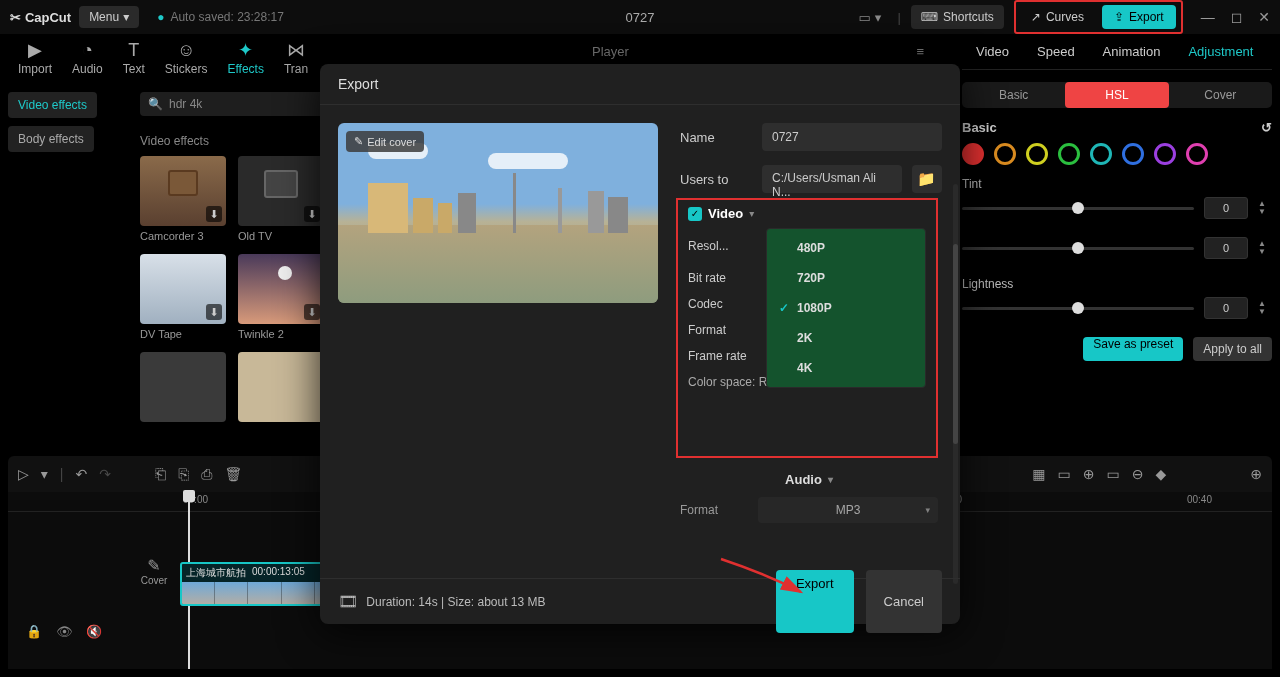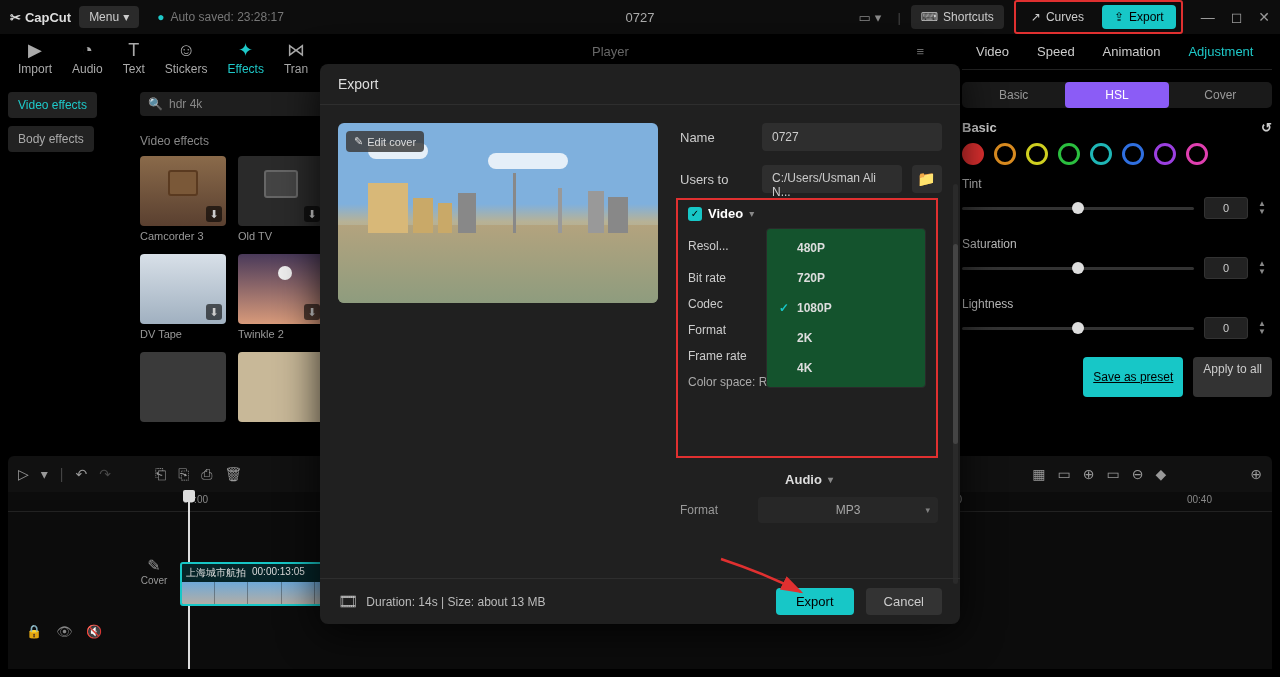--- a/index.html
+++ b/index.html
@@ -46,33 +46,33 @@
 
 .player-panel { position: absolute; top: 0; left: 578px; width: 360px; height: 50px; padding: 10px 14px; color:#777; font-size:13px;}
 
 
 .adjust-panel { position: absolute; top: 0; right: 8px; width: 310px; }
 .adjust-tabs { display: flex; border-bottom: 1px solid #222; }
 .adjust-tab { padding: 10px 14px; font-size: 13px; color: #ccc; }
 .adjust-tab.active { color: #1ec9c9; }
 .sub-tabs { display:flex; background:#1a1a1a; border-radius:5px; margin:12px 0; }
 .sub-tab { flex:1; text-align:center; padding:6px; font-size:12px; color:#999; border-radius:4px;}
-.sub-tab.active { background:#8b5cf6; color:#fff;}
+.sub-tab.active { background:#ef4444; color:#fff;}
 .section-label { font-size:13px; color:#ccc; font-weight:600; margin: 4px 0 8px; display:flex; justify-content:space-between;}
 .color-swatches { display:flex; gap:10px; margin: 6px 0 12px;}
 .swatch { width:22px; height:22px; border-radius:50%; border:3px solid; }
 .slider-row { margin: 10px 0 18px; }
 .slider-row label { color:#bbb; font-size:12px; display:block; margin-bottom:6px;}
 .slider-ctrl { display:flex; align-items:center; gap:10px;}
 .slider-track { flex:1; height:3px; background:#333; border-radius:2px; position:relative;}
 .slider-thumb { position:absolute; left:50%; top:-5px; width:12px; height:12px; background:#ddd; border-radius:50%; transform:translateX(-50%);}
 .num-input { width:44px; height:22px; background:#222; border:1px solid #333; color:#ccc; border-radius:3px; text-align:center; font-size:11px;}
 .spinner { width:14px; display:flex; flex-direction:column; font-size:8px; color:#888; line-height:8px;}
 .preset-row { display:flex; gap:10px; margin-top:8px;}
-.preset-btn { background:#17c7c7; color:#000; padding:13px 10px; border-radius:4px; font-size:12px;text-decoration:underline;}
+.preset-btn { background:#17c7c7; color:#000; padding:0 10px; border-radius:4px; font-size:12px;}
 .applyall-btn { background:#333; color:#ccc; padding:5px 10px; border-radius:4px; font-size:12px;}
 
 
 .timeline-toolbar { position:absolute; top: 422px; left:8px; right:8px; height:36px; background:#111; border-radius:6px 6px 0 0; display:flex; align-items:center; padding:0 10px; gap:12px; color:#999; font-size:14px;}
 .timeline-toolbar .sep-flex { flex:1; }
 .timeline { position:absolute; top:458px; left:8px; right:8px; bottom:8px; background:#0c0c0c; }
 .time-ruler { height:20px; position:relative; border-bottom:1px solid #222;}
 .playhead { position:absolute; left:180px; top:0; bottom:0; width:2px; background:#ddd;}
 .playhead::before { content:''; position:absolute; top:-2px; left:-5px; width:12px; height:12px; background:#ddd; border-radius:2px;}
 .clip { position:absolute; top:70px; left:172px; width:170px; height:44px; background:#0e5a64; border:2px solid #17c7c7; border-radius:3px; overflow:hidden;}
@@ -120,21 +120,21 @@
 .audio-section { position:absolute; left:680px; top:472px; width:258px;}
 .audio-head { display:flex; align-items:center; justify-content:center; gap:6px; color:#ddd; font-size:13px; font-weight:600; margin-bottom:10px;}
 .arow { display:flex; align-items:center; gap:8px;}
 .arow label { width:70px; color:#999; font-size:12px;}
 
 .modal-footer { position:absolute; bottom:0; left:0; right:0; height:46px; border-top:1px solid #2e2e2e; display:flex; align-items:center; padding:0 18px;}
 .duration { color:#bbb; font-size:12px; display:flex; align-items:center; gap:8px;}
 .duration .ico { font-size:16px;}
 .footer-btns { margin-left:auto; display:flex; gap:12px;}
 .export-btn { background:#17c7c7; color:#000; padding:6px 20px; border-radius:4px; font-size:13px; font-weight:500;}
-.cancel-btn { background:#333; color:#ccc; padding:6px 18px; border-radius:4px; font-size:13px;}
+.cancel-btn { background:#333; color:#ccc; padding:24px 18px; border-radius:4px; font-size:13px;}
 
 
 .arrow { position:absolute; top:554px; left:716px; pointer-events:none; z-index:30;}
 
 .scroll-ind { position:absolute; right:2px; top:120px; width:5px; height:400px; background:#2a2a2a; border-radius:3px;}
 .scroll-thumb { width:5px; height:200px; background:#444; border-radius:3px; margin-top:60px;}
 </style>
 </head>
 <body>
 
@@ -296,21 +296,20 @@
       <label>Tint</label>
       <div class="slider-ctrl">
           <div class="slider-track">
             <div class="slider-thumb"></div>
           </div>
           <input class="num-input" value="0" style="">
           <div class="spinner">▲<br>▼</div>
         </div>
     </div>
     <div class="slider-row">
-      <label>Saturation</label>
       <div class="slider-ctrl">
           <div class="slider-track">
             <div class="slider-thumb"></div>
           </div>
           <input class="num-input" value="0" style="">
           <div class="spinner">▲<br>▼</div>
         </div>
     </div>
     <div class="slider-row">
       <label>Lightness</label>

